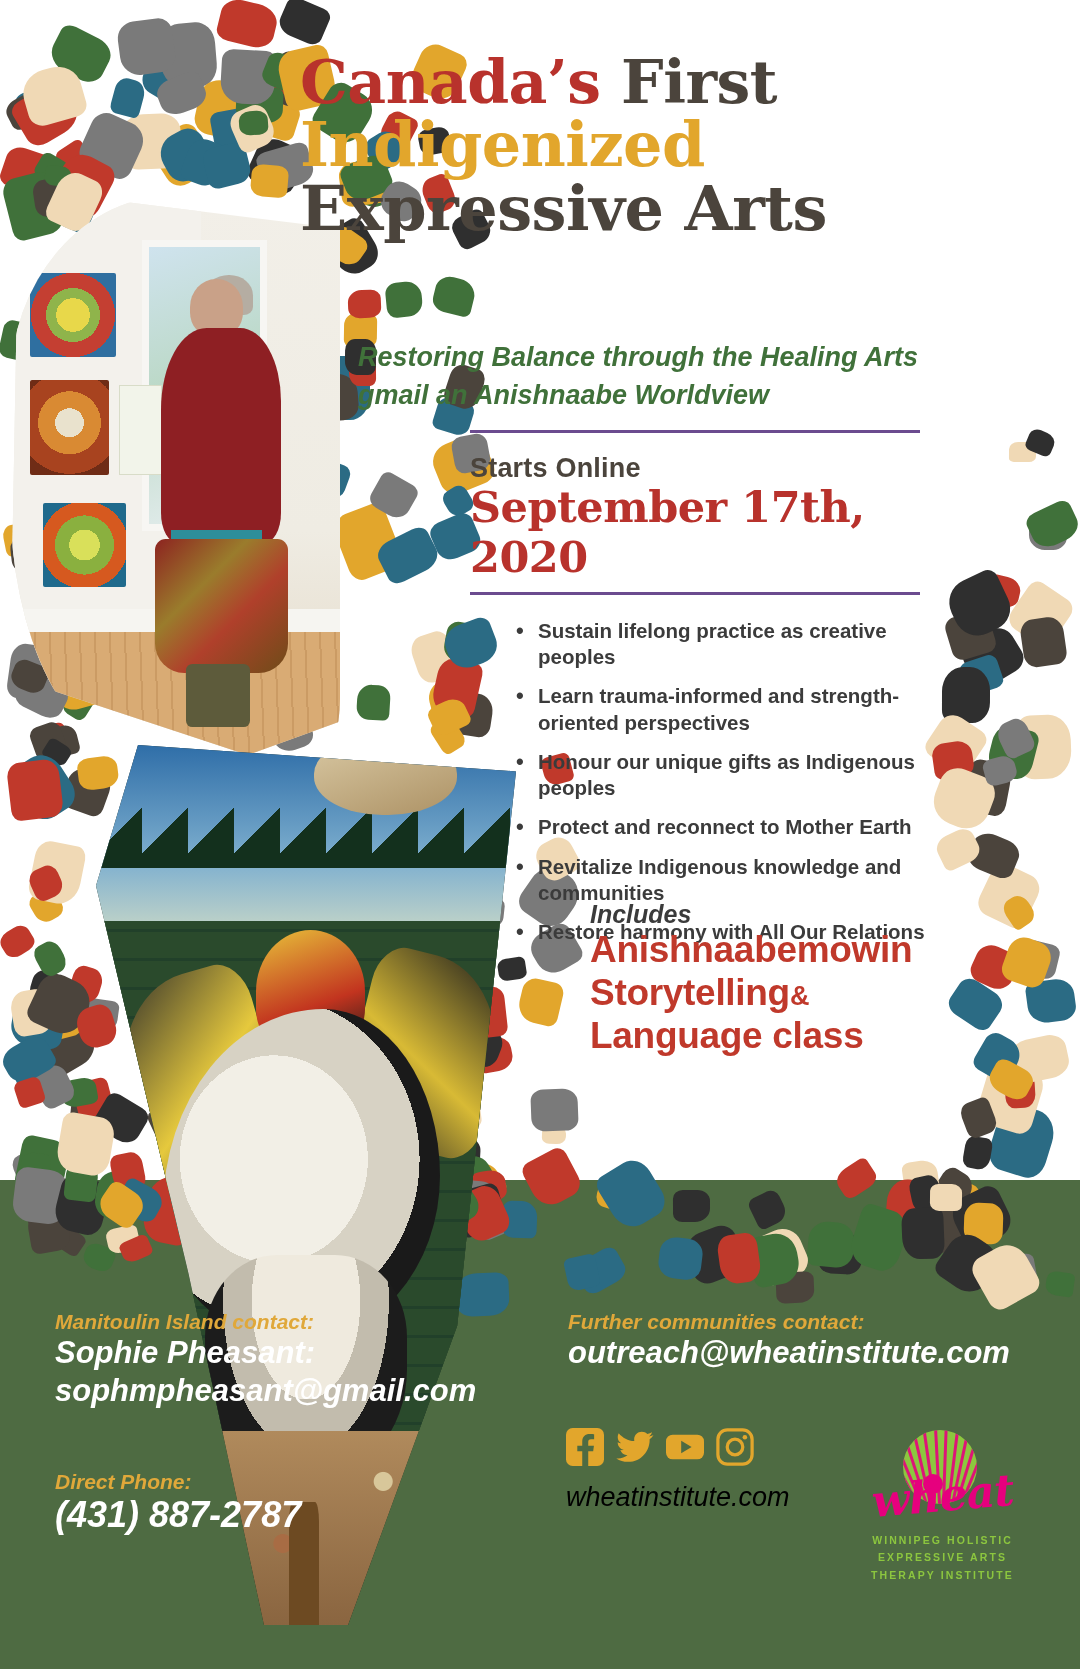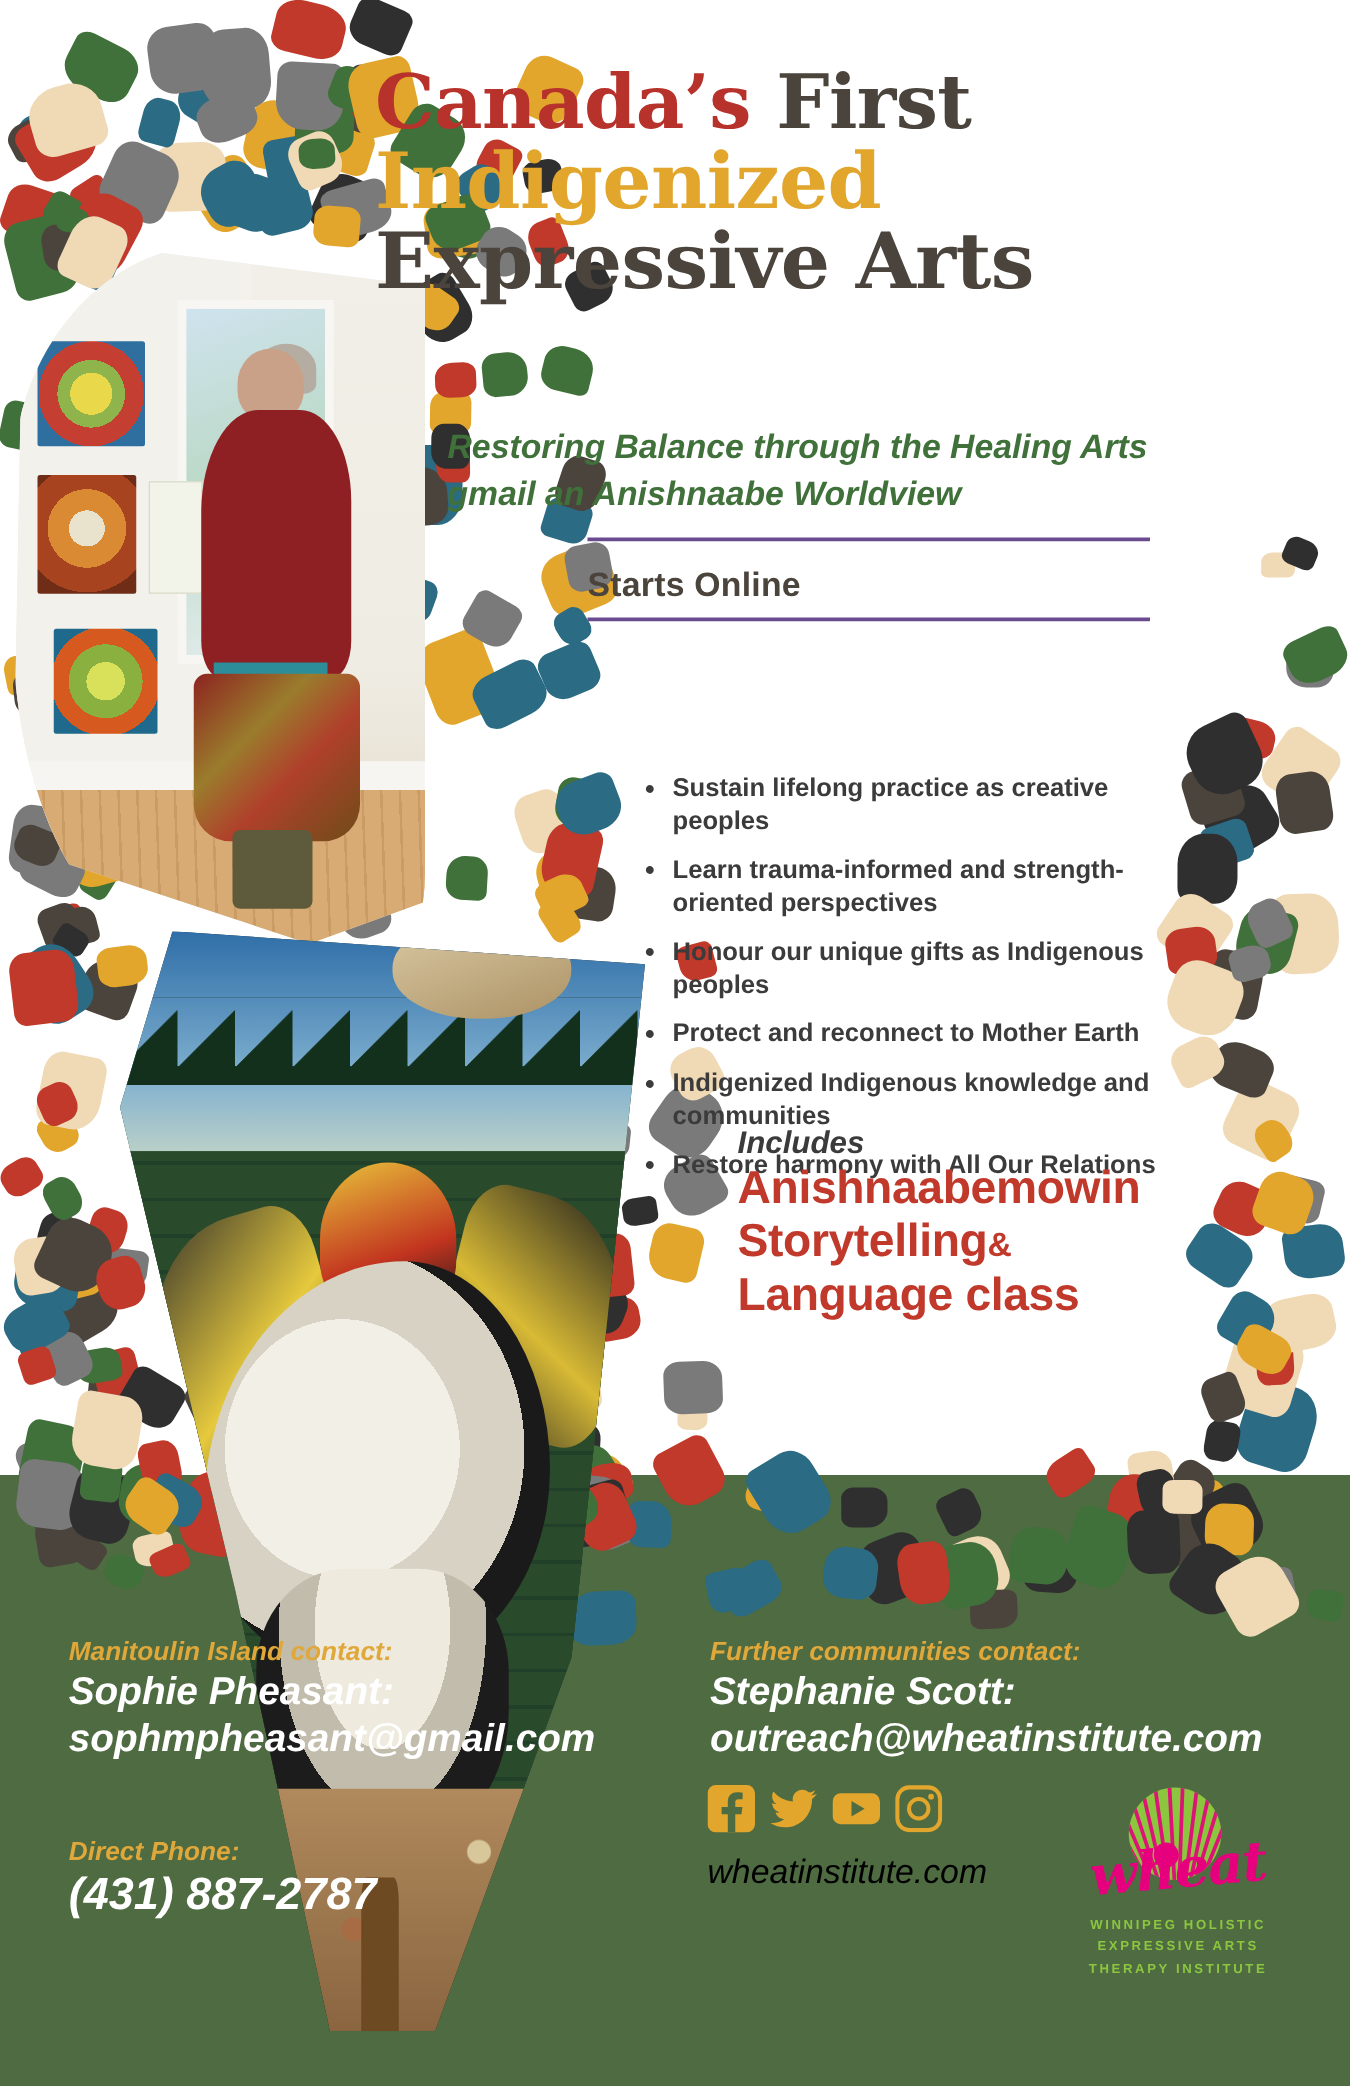--- a/index.html
+++ b/index.html
@@ -516,29 +516,30 @@
     </div>
     <div class="t-line" id="t2">Indigenized</div>
     <div class="t-line" id="t3">Expressive Arts</div>
   </div>
 
   <div class="content" id="subtitle">Restoring Balance through the Healing Arts gmail an Anishnaabe Worldview</div>
 
   <div class="content" id="date-block">
     <div class="rule"></div>
     <div id="starts">Starts Online</div>
+    <div id="bigdate">September 17th, 2020</div>
     <div class="rule" id="rule2"></div>
   </div>
 
   <ul class="content" id="bullets">
       <li>Sustain lifelong practice as creative peoples</li>
       <li>Learn trauma-informed and strength-oriented perspectives</li>
       <li>Honour our unique gifts as Indigenous peoples</li>
       <li>Protect and reconnect to Mother Earth</li>
-      <li>Indigenized Indigenous knowledge and communities</li>
+      <li>Revitalize Indigenous knowledge and communities</li>
       <li>Restore harmony with All Our Relations</li>
     </ul>
 
   <div class="content" id="includes-block">
     <div id="includes">Includes</div>
     <div class="inc-big">Anishnaabemowin</div>
     <div class="inc-big">
       <span>Storytelling</span><span class="inc-amp">&amp;</span>
     </div>
     <div class="inc-big">Language class</div>
@@ -550,21 +551,20 @@
     <div class="val-white">sophmpheasant@gmail.com</div>
   </div>
 
   <div class="content" id="phone-left">
     <div class="label-gold">Direct Phone:</div>
     <div id="phone-num">(431) 887-2787</div>
   </div>
 
   <div class="content" id="contact-right">
     <div class="label-gold">Further communities contact:</div>
-    <div class="val-white">Stephanie Scott:</div>
     <div class="val-white">outreach@wheatinstitute.com</div>
   </div>
 
   <div id="social">
     <span>
       <svg class="sicon" viewBox="0 0 40 40">
           <rect x="0" y="0" width="40" height="40" rx="7" fill="#e2a62c"></rect>
           <path d="M23.4 40V24.6h5.2l.8-6h-6v-3.8c0-1.7.5-2.9 3-2.9h3.2V6.5c-.6-.1-2.5-.3-4.7-.3-4.6 0-7.8 2.8-7.8 8v4.4h-5.2v6h5.2V40z" fill="#4e6b42"></path>
         </svg>
     </span>

